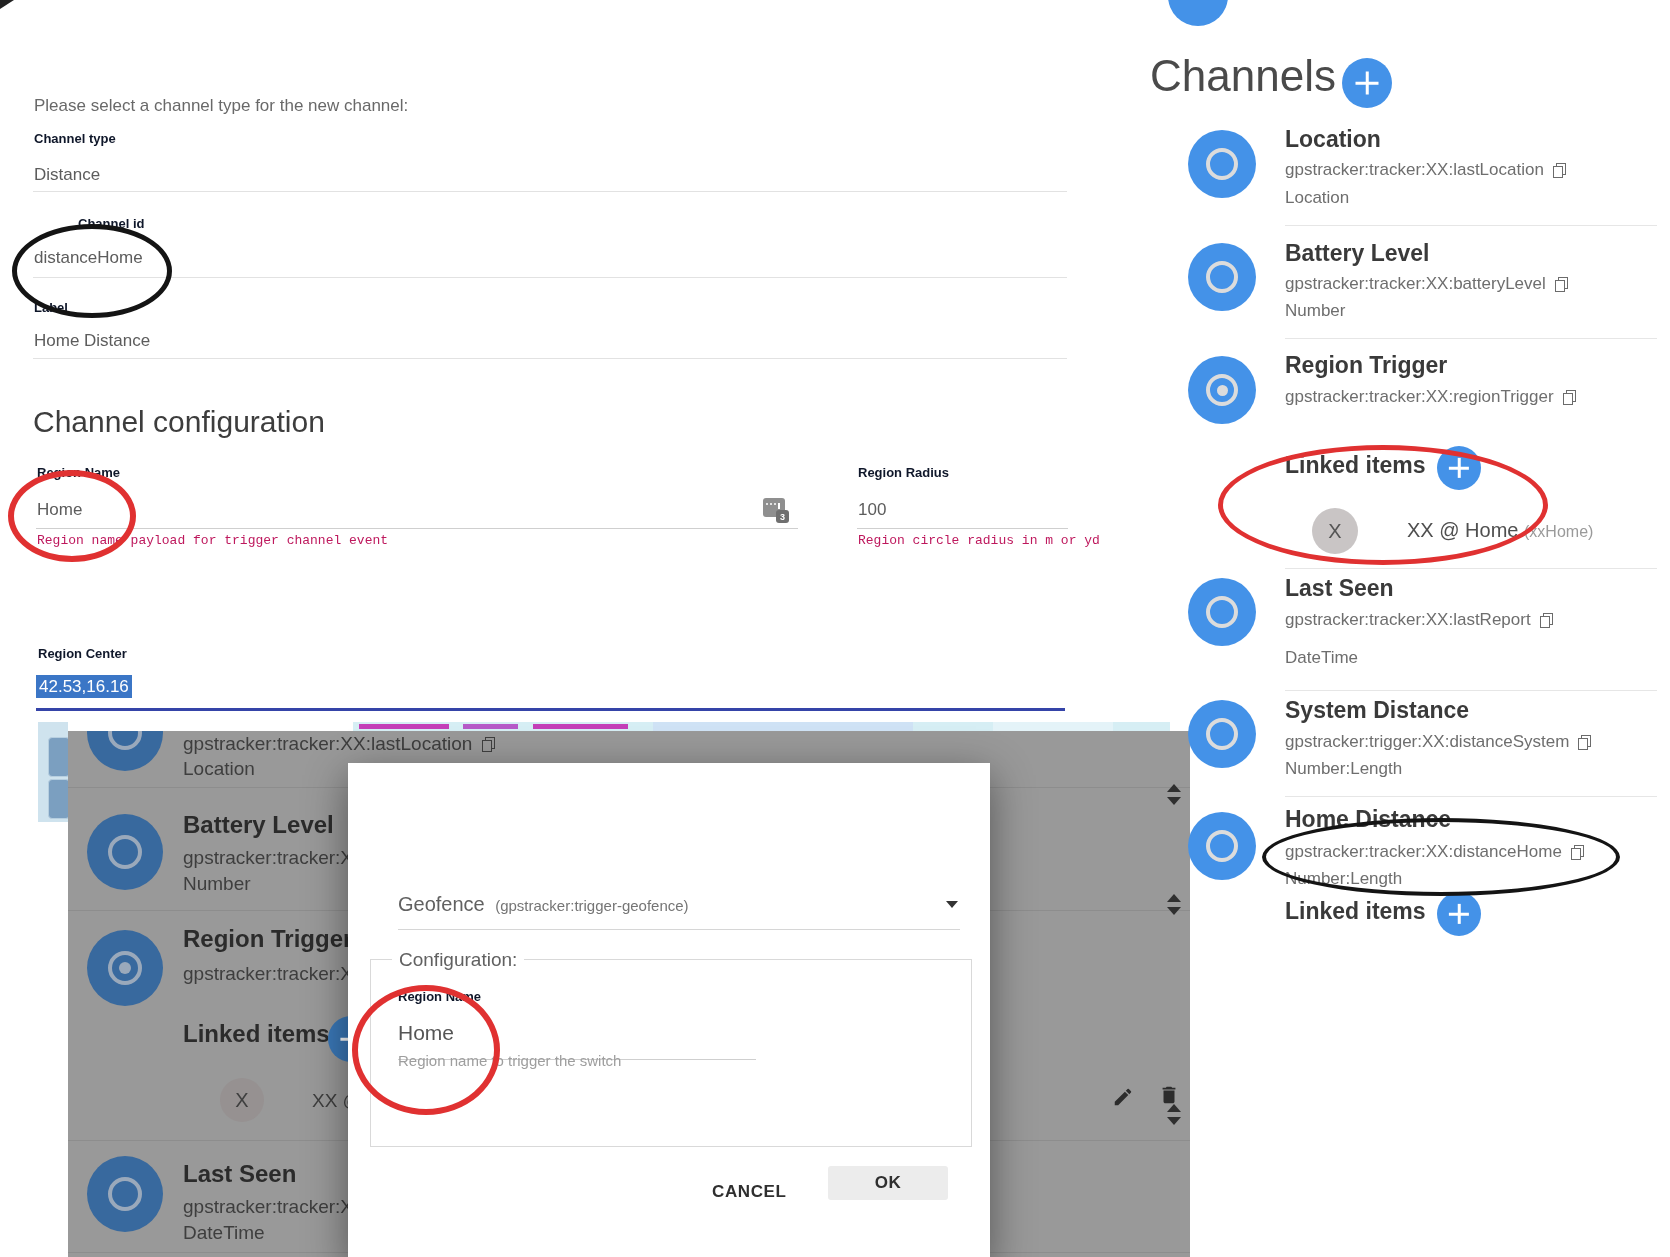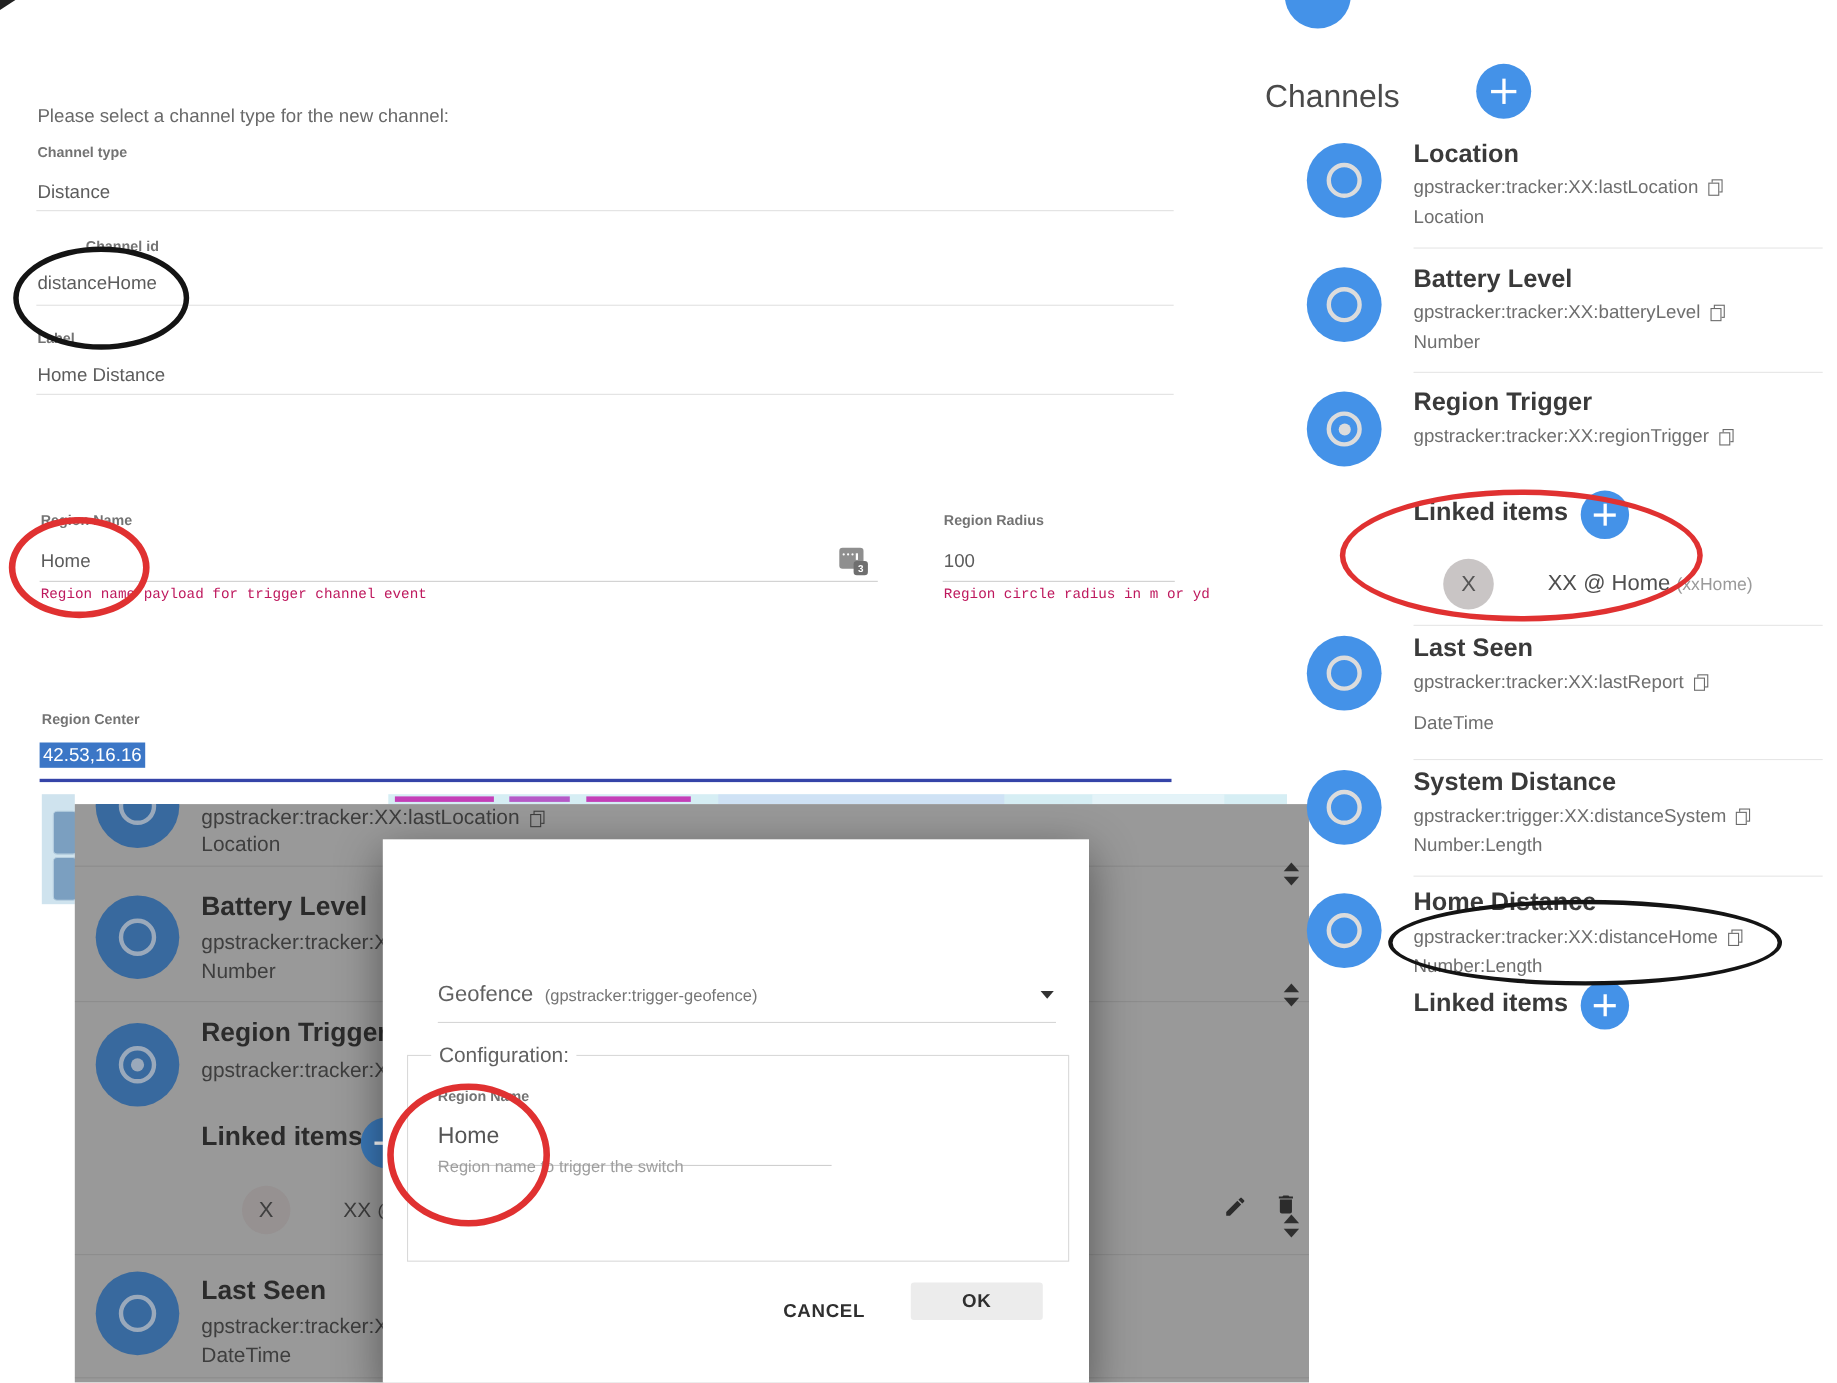--- a/index.html
+++ b/index.html
@@ -1,19 +1,19 @@
 <!DOCTYPE html>
 <html><head>
 <meta charset="utf-8">
 <style>
   html,body{margin:0;padding:0;background:#fff;}
   #stage{position:relative;width:1670px;height:1257px;background:#fff;overflow:hidden;
          font-family:"Liberation Sans", sans-serif;color:#444;}
   .abs{position:absolute;}
-  .lbl{font-size:13px;font-weight:700;color:#737373;}
+  .lbl{font-size:13px;font-weight:700;color:#0f172a;}
   .val{font-size:17px;color:#5c5c5c;}
   .hint{font-size:13px;color:#be185d;font-family:Liberation Mono, monospace;}
   .underline{height:1px;background:#e2e2e2;}
   .h-light{font-weight:300;color:#3d3d3d;}
   
   .circle{border-radius:50%;display:flex;align-items:center;justify-content:center;}
   .ring{border-radius:50%;}
   
   .copy{position:relative;width:13px;height:15px;display:inline-block;}
   .copy::before{content:"";position:absolute;left:3px;top:0;width:8px;height:10px;border:1.5px solid currentColor;}
@@ -49,20 +49,21 @@
   <div class="abs underline" style="left:33px;top:191px;width:1034px;"></div>
 
   <div class="abs lbl" style="left:34px;top:216px;margin-left:44px;">Channel id</div>
   <div class="abs val" style="left:34px;top:248px;">distanceHome</div>
   <div class="abs underline" style="left:33px;top:277px;width:1034px;"></div>
 
   <div class="abs lbl" style="left:34px;top:300px;">Label</div>
   <div class="abs val" style="left:34px;top:331px;">Home Distance</div>
   <div class="abs underline" style="left:33px;top:358px;width:1034px;"></div>
 
+  <div class="abs h-light" style="left:33px;top:405px;font-size:30px;">Channel configuration</div>
 
   <div class="abs lbl" style="left:37px;top:465px;">Region Name</div>
   <div class="abs val" style="left:37px;top:500px;">Home</div>
 
   <div class="abs" style="left:763px;top:498px;width:22px;height:19px;background:#8f8f8f;border-radius:3px;">
     <div style="position:absolute;left:3px;top:5px;width:14px;height:3px;display:flex;gap:2px;">
       <span style="width:2px;height:2px;background:#fff;border-radius:50%;"></span>
       <span style="width:2px;height:2px;background:#fff;border-radius:50%;"></span>
       <span style="width:2px;height:2px;background:#fff;border-radius:50%;"></span>
       <span style="width:2px;height:6px;background:#fff;"></span>
@@ -173,21 +174,21 @@
     <div class="abs lbl" style="left:50px;top:226px;">Region Name</div>
     <div class="abs" style="left:50px;top:258px;font-size:21px;color:#555;">Home</div>
     <div class="abs underline" style="left:50px;top:296px;width:358px;background:#cfcfcf;"></div>
     <div class="abs" style="left:50px;top:289px;font-size:15px;color:#9e9e9e;">Region name to trigger the switch</div>
 
     <div class="abs" style="left:364px;top:419px;font-size:17px;font-weight:600;letter-spacing:.6px;color:#2f2f2f;cursor:pointer;">CANCEL</div>
     <div class="abs" style="left:480px;top:403px;width:120px;height:34px;background:#ececec;border-radius:3px;display:flex;align-items:center;justify-content:center;font-size:17px;font-weight:600;letter-spacing:.6px;color:#2f2f2f;cursor:pointer;">OK</div>
   </div>
 
   <div class="circle" style="position:absolute;left:1168px;top:-34px;width:60px;height:60px;background:#4492e8;"></div>
-  <div class="abs h-light" style="left:1150px;top:72px;font-size:29px;color:#4a4a4a;">Channels</div>
+  <div class="abs h-light" style="left:1150px;top:51px;font-size:44px;color:#4a4a4a;">Channels</div>
   <div class="plusbtn" style="position:absolute;left:1342px;top:58px;width:50px;height:50px;"></div>
 
   <div class="circle" style="position:absolute;left:1188px;top:130px;width:68px;height:68px;background:#4492e8;">
       <span class="ring" style="width:24px;height:24px;border:4px solid #dcdcdc;"></span>
     </div>
   <div class="abs chtitle" style="left:1285px;top:126px;">Location</div>
   <div class="abs chtext" style="left:1285px;top:160px;">
       <span>gpstracker:tracker:XX:lastLocation</span>
       <span class="copy" style="color:#6b6b6b;background:#fff;"></span>
     </div>

